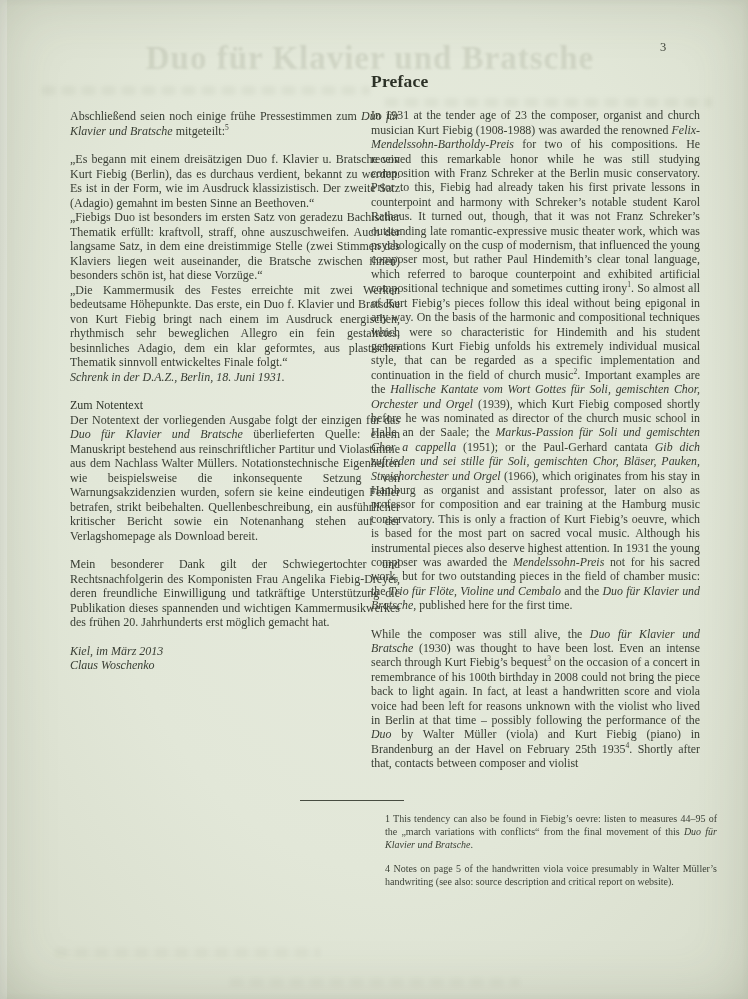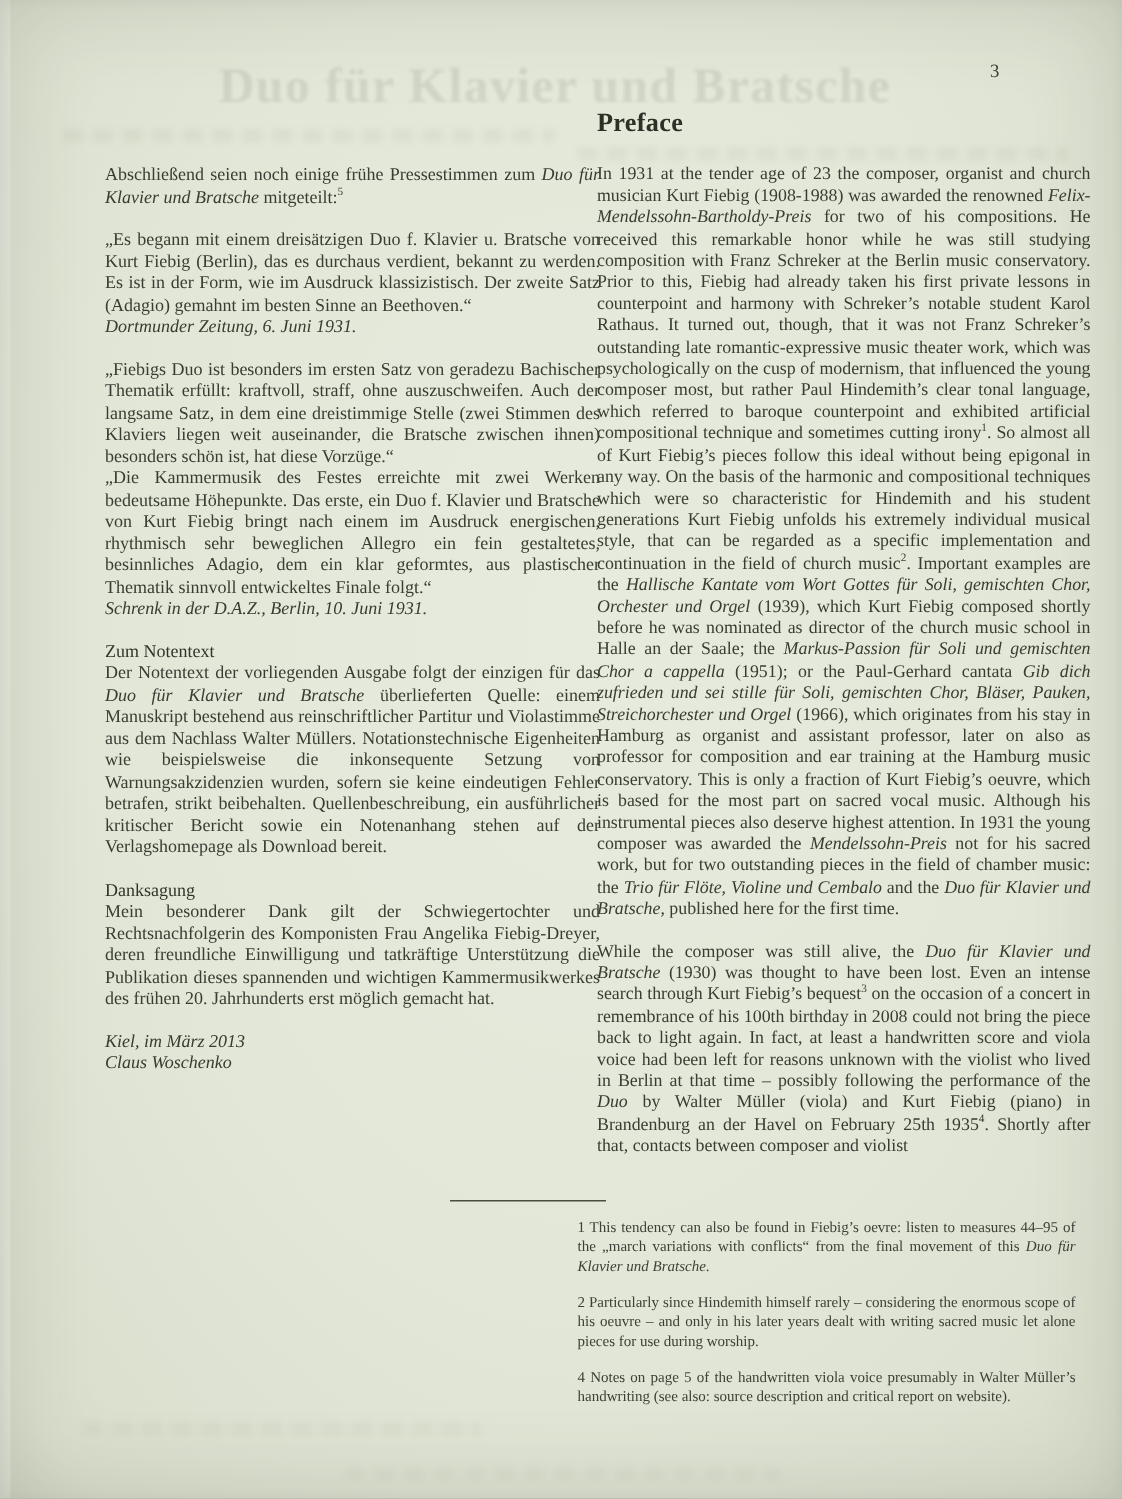--- a/index.html
+++ b/index.html
@@ -21,21 +21,21 @@
   }
   .bleed{position:absolute;height:9px;filter:blur(2px);opacity:0.55;
     background:repeating-linear-gradient(90deg, rgba(118,126,102,0.14) 0 13px, rgba(118,126,102,0.02) 13px 20px);}
   .bleed.b1{left:42px;top:86px;width:328px;}
   .bleed.b2{left:385px;top:98px;width:327px;}
   .bleed.b3{left:55px;top:948px;width:265px;opacity:0.4;}
   .bleed.b4{left:230px;top:978px;width:290px;opacity:0.35;}
 
   .col{position:absolute;text-align:justify;}
   .col.left{left:42px;top:109px;width:330px;font-size:12px;line-height:14.5px;margin-left:28px;}
-  .col.right{left:398px;top:74px;width:329px;font-size:11.9px;line-height:14.4px;}
+  .col.right{left:371px;top:74px;width:329px;font-size:11.9px;line-height:14.4px;}
 
   .col p{margin:0;}
   p.body{margin-bottom:14px;}
   p.quote{margin-bottom:0;}
   p.attrib{font-style:italic;margin-bottom:14px;}
   p.subhead{font-weight:normal;color:#2f342a;}
   p.h1{font-size:17.5px;font-weight:bold;color:#2c3127;margin-bottom:20px;letter-spacing:0.2px;text-align:left;}
   p.sig{font-style:italic;}
   .it{font-style:italic;}
   sup{font-size:7.5px;line-height:0;}
@@ -54,39 +54,36 @@
   <div class="bleed b1"></div>
   <div class="bleed b2"></div>
   <div class="bleed b3"></div>
   <div class="bleed b4"></div>
 
   <div class="pagenum">3</div>
 
   <div class="col left" lang="de">
       <p class="body"><span>Abschließend seien noch einige frühe Pressestimmen zum </span><span class="it">Duo für Klavier und Bratsche</span><span> mitgeteilt:</span><sup>5</sup></p>
       <p class="quote"><span>„Es begann mit einem dreisätzigen Duo f. Klavier u. Bratsche von Kurt Fiebig (Berlin), das es durchaus verdient, bekannt zu werden. Es ist in der Form, wie im Ausdruck klassizistisch. Der zweite Satz (Adagio) gemahnt im besten Sinne an Beethoven.“</span></p>
-      <p class="attrib"><span class="it">Dortmunder Zeitung, 6. Juni 1931.</span></p>
       <p class="quote"><span>„Fiebigs Duo ist besonders im ersten Satz von geradezu Bachischer Thematik erfüllt: kraftvoll, straff, ohne auszuschweifen. Auch der langsame Satz, in dem eine dreistimmige Stelle (zwei Stimmen des Klaviers liegen weit auseinander, die Bratsche zwischen ihnen) besonders schön ist, hat diese Vorzüge.“</span></p>
       <p class="quote"><span>„Die Kammermusik des Festes erreichte mit zwei Werken bedeutsame Höhepunkte. Das erste, ein Duo f. Klavier und Bratsche von Kurt Fiebig bringt nach einem im Ausdruck energischen, rhythmisch sehr beweglichen Allegro ein fein gestaltetes, besinnliches Adagio, dem ein klar geformtes, aus plastischer Thematik sinnvoll entwickeltes Finale folgt.“</span></p>
-      <p class="attrib"><span class="it">Schrenk in der D.A.Z., Berlin, 10. Juni 1931.</span></p>
+      <p class="attrib"><span class="it">Schrenk in der D.A.Z., Berlin, 18. Juni 1931.</span></p>
       <p class="subhead"><span>Zum Notentext</span></p>
       <p class="body"><span>Der Notentext der vorliegenden Ausgabe folgt der einzigen für das </span><span class="it">Duo für Klavier und Bratsche</span><span> überlieferten Quelle: einem Manuskript bestehend aus reinschriftlicher Partitur und Violastimme aus dem Nachlass Walter Müllers. Notationstechnische Eigenheiten wie beispielsweise die inkonsequente Setzung von Warnungsakzidenzien wurden, sofern sie keine eindeutigen Fehler betrafen, strikt beibehalten. Quellenbeschreibung, ein ausführlicher kritischer Bericht sowie ein Notenanhang stehen auf der Verlagshomepage als Download bereit.</span></p>
-      <p class="subhead"><span>Danksagung</span></p>
       <p class="body"><span>Mein besonderer Dank gilt der Schwiegertochter und Rechtsnachfolgerin des Komponisten Frau Angelika Fiebig-Dreyer, deren freundliche Einwilligung und tatkräftige Unterstützung die Publikation dieses spannenden und wichtigen Kammermusikwerkes des frühen 20. Jahrhunderts erst möglich gemacht hat.</span></p>
       <p class="sig"><span class="it">Kiel, im März 2013</span><br><span class="it">Claus Woschenko</span></p>
     </div>
 
   <div class="col right" lang="en">
       <p class="h1"><span>Preface</span></p>
       <p class="body"><span>In 1931 at the tender age of 23 the composer, organist and church musician Kurt Fiebig (1908-1988) was awarded the renowned </span><span class="it">Felix-Mendelssohn-Bartholdy-Preis</span><span> for two of his compositions. He received this remarkable honor while he was still studying composition with Franz Schreker at the Berlin music conservatory. Prior to this, Fiebig had already taken his first private lessons in counterpoint and harmony with Schreker’s notable student Karol Rathaus. It turned out, though, that it was not Franz Schreker’s outstanding late romantic-expressive music theater work, which was psychologically on the cusp of modernism, that influenced the young composer most, but rather Paul Hindemith’s clear tonal language, which referred to baroque counterpoint and exhibited artificial compositional technique and sometimes cutting irony</span><sup>1</sup><span>. So almost all of Kurt Fiebig’s pieces follow this ideal without being epigonal in any way. On the basis of the harmonic and compositional techniques which were so characteristic for Hindemith and his student generations Kurt Fiebig unfolds his extremely individual musical style, that can be regarded as a specific implementation and continuation in the field of church music</span><sup>2</sup><span>. Important examples are the </span><span class="it">Hallische Kantate vom Wort Gottes für Soli, gemischten Chor, Orchester und Orgel</span><span> (1939), which Kurt Fiebig composed shortly before he was nominated as director of the church music school in Halle an der Saale; the </span><span class="it">Markus-Passion für Soli und gemischten Chor a cappella</span><span> (1951); or the Paul-Gerhard cantata </span><span class="it">Gib dich zufrieden und sei stille für Soli, gemischten Chor, Bläser, Pauken, Streichorchester und Orgel</span><span> (1966), which originates from his stay in Hamburg as organist and assistant professor, later on also as professor for composition and ear training at the Hamburg music conservatory. This is only a fraction of Kurt Fiebig’s oeuvre, which is based for the most part on sacred vocal music. Although his instrumental pieces also deserve highest attention. In 1931 the young composer was awarded the </span><span class="it">Mendelssohn-Preis</span><span> not for his sacred work, but for two outstanding pieces in the field of chamber music: the </span><span class="it">Trio für Flöte, Violine und Cembalo</span><span> and the </span><span class="it">Duo für Klavier und Bratsche</span><span>, published here for the first time.</span></p>
       <p class="body"><span>While the composer was still alive, the </span><span class="it">Duo für Klavier und Bratsche</span><span> (1930) was thought to have been lost. Even an intense search through Kurt Fiebig’s bequest</span><sup>3</sup><span> on the occasion of a concert in remembrance of his 100th birthday in 2008 could not bring the piece back to light again. In fact, at least a handwritten score and viola voice had been left for reasons unknown with the violist who lived in Berlin at that time – possibly following the performance of the </span><span class="it">Duo</span><span> by Walter Müller (viola) and Kurt Fiebig (piano) in Brandenburg an der Havel on February 25th 1935</span><sup>4</sup><span>. Shortly after that, contacts between composer and violist</span></p>
     </div>
 
   <div class="fnrule"></div>
 
   <div class="footnotes">
       <p class="footnote"><span>1 This tendency can also be found in Fiebig’s oevre: listen to measures 44–95 of the „march variations with conflicts“ from the final movement of this </span><span class="it">Duo für Klavier und Bratsche</span><span>.</span></p>
-      <p class="footnote"><span>2 Particularly since Hindemith himself rarely – considering the enormous scope of his oeuvre – and only in his later years dealt with writing sacred music let alone pieces for use during worship.</span></p>
       <p class="footnote"><span>4 Notes on page 5 of the handwritten viola voice presumably in Walter Müller’s handwriting (see also: source description and critical report on website).</span></p>
     </div>
 
   <div class="vignette"></div>
 </div>
 
 </body></html>

